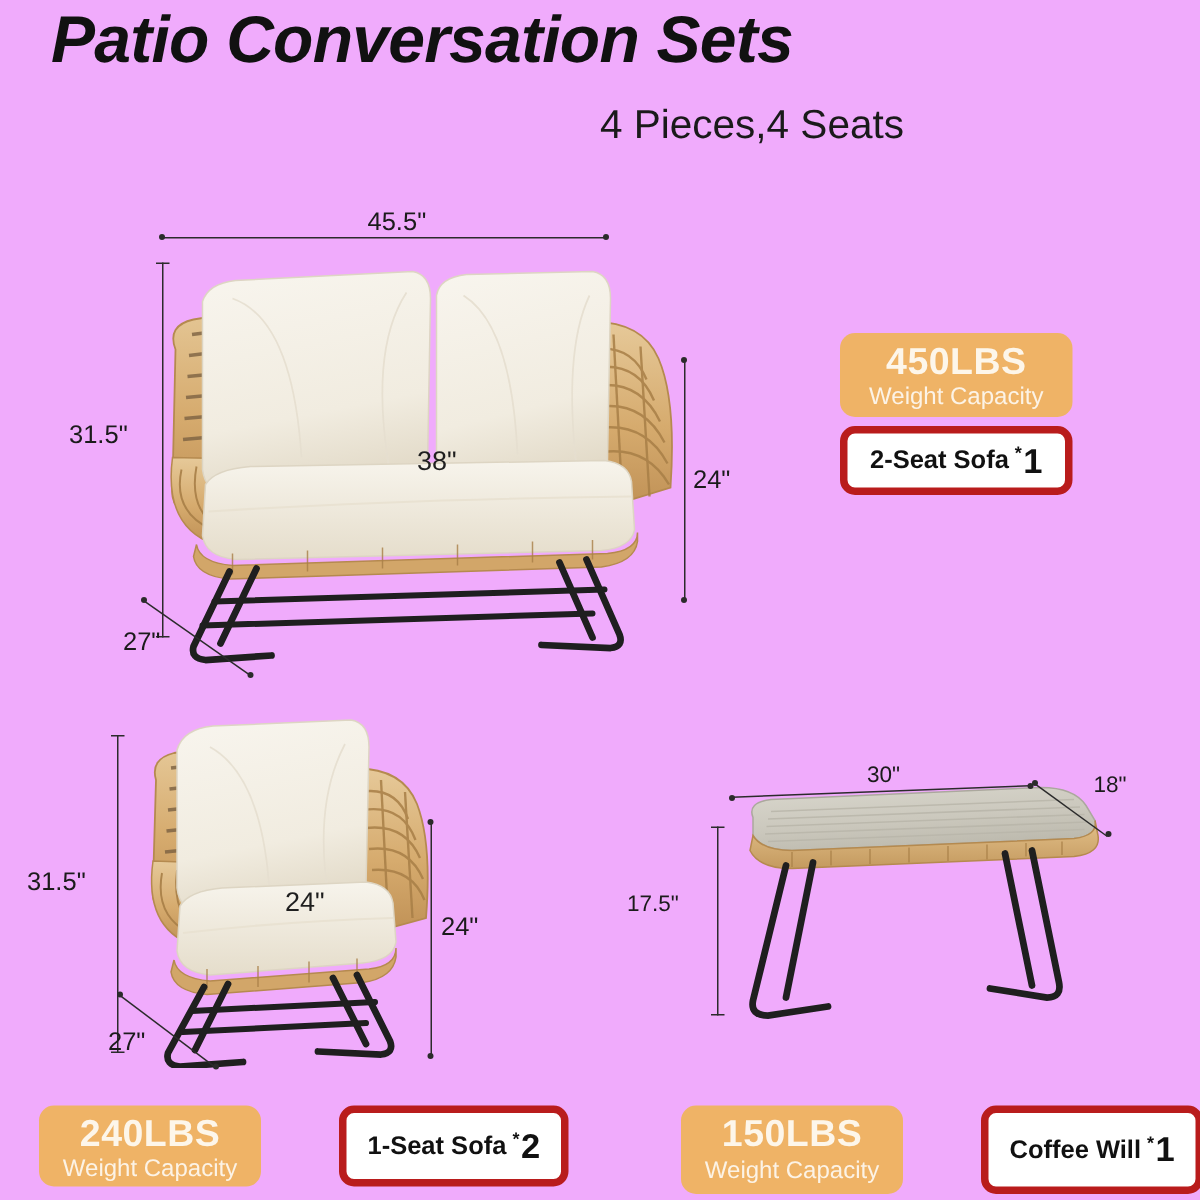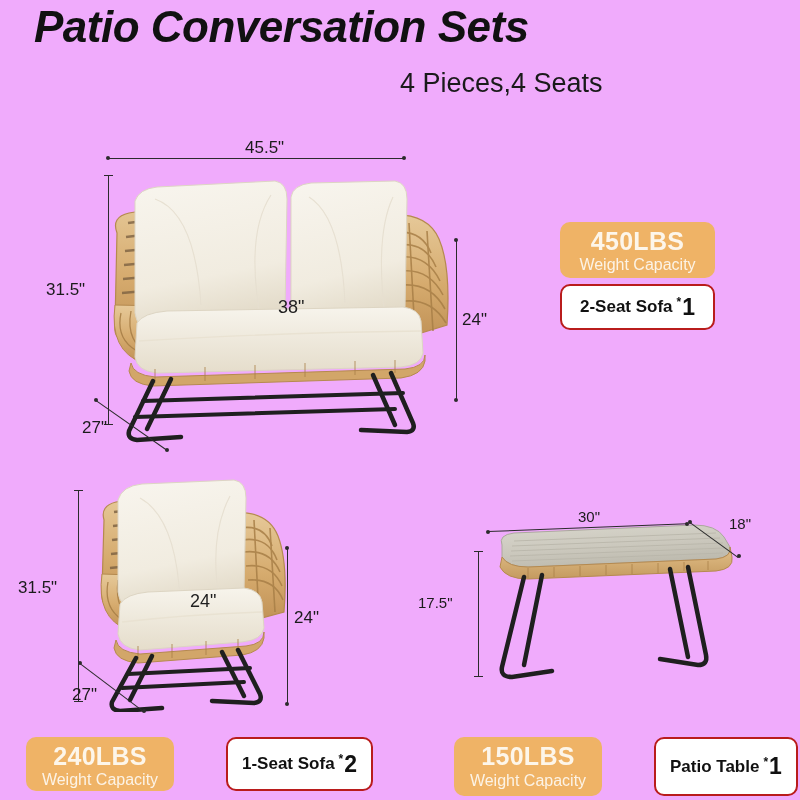--- a/index.html
+++ b/index.html
@@ -43,21 +43,21 @@
   }
   .cap-lbs {
     font-size: 25px; font-weight: bold; color: #fdf6ea;
     line-height: 1.05; letter-spacing: 0.3px; white-space: nowrap;
   }
   .cap-sub {
     font-size: 16px; color: #fcf3e6; line-height: 1.2;
     white-space: nowrap; margin-top: 1px;
   }
   .cap-white {
-    background: #ffffff; border: 2px solid #b91c1c; border-radius: 10px;
+    background: #ffffff; border: 5px solid #b91c1c; border-radius: 10px;
     display: flex; align-items: center; justify-content: center;
     padding: 0 14px; white-space: nowrap;
   }
   .cap-name { font-size: 17px; font-weight: bold; color: #111; }
   .cap-star { font-size: 12px; font-weight: bold; color: #111; margin: 0 1px 0 4px; position: relative; top: -5px;}
   .cap-count { font-size: 23px; font-weight: bold; color: #111; }
 
   .stacked .cap-orange { height: 56px; border-radius: 10px; }
   .stacked .cap-white  { height: 46px; margin-top: 6px; }
   .inline  .cap-orange { width: 148px; border-radius: 10px 10px 10px 10px; }
@@ -415,19 +415,19 @@
       <span class="cap-count">2</span>
     </div>
   </div>
 
   <div class="cap-block inline" style="left:454px; top:737px; height:59px;">
     <div class="cap-orange">
       <div class="cap-lbs">150LBS</div>
       <div class="cap-sub">Weight Capacity</div>
     </div>
     <div class="cap-white">
-      <span class="cap-name">Patio Table</span>
+      <span class="cap-name">Coffee Will</span>
       <span class="cap-star">*</span>
       <span class="cap-count">1</span>
     </div>
   </div>
 
 </div>
 
 </body></html>

